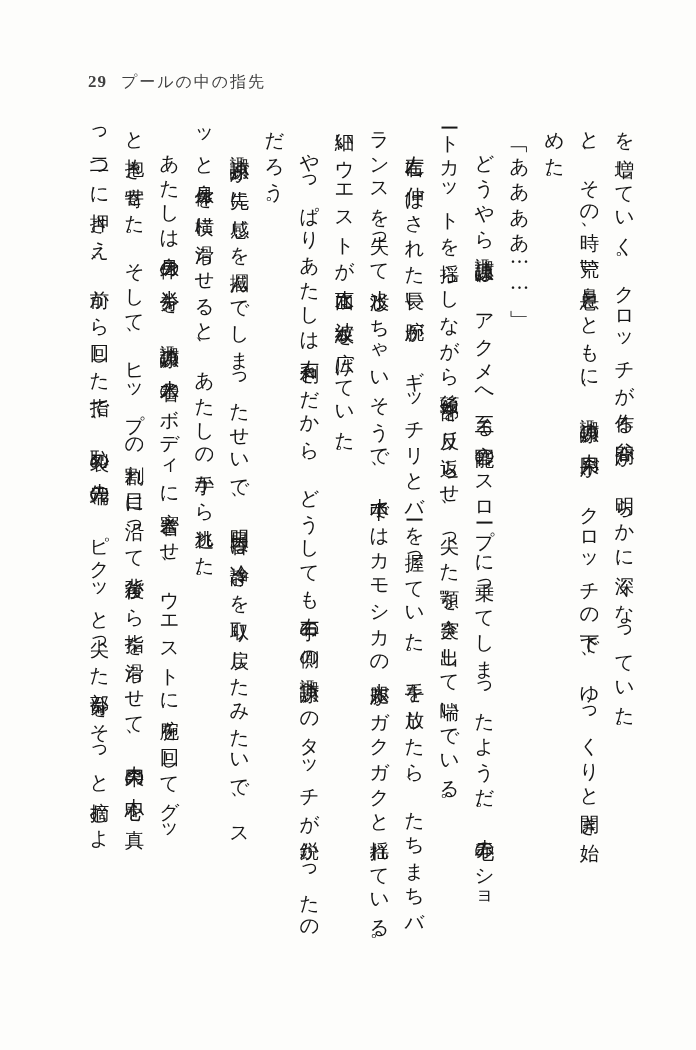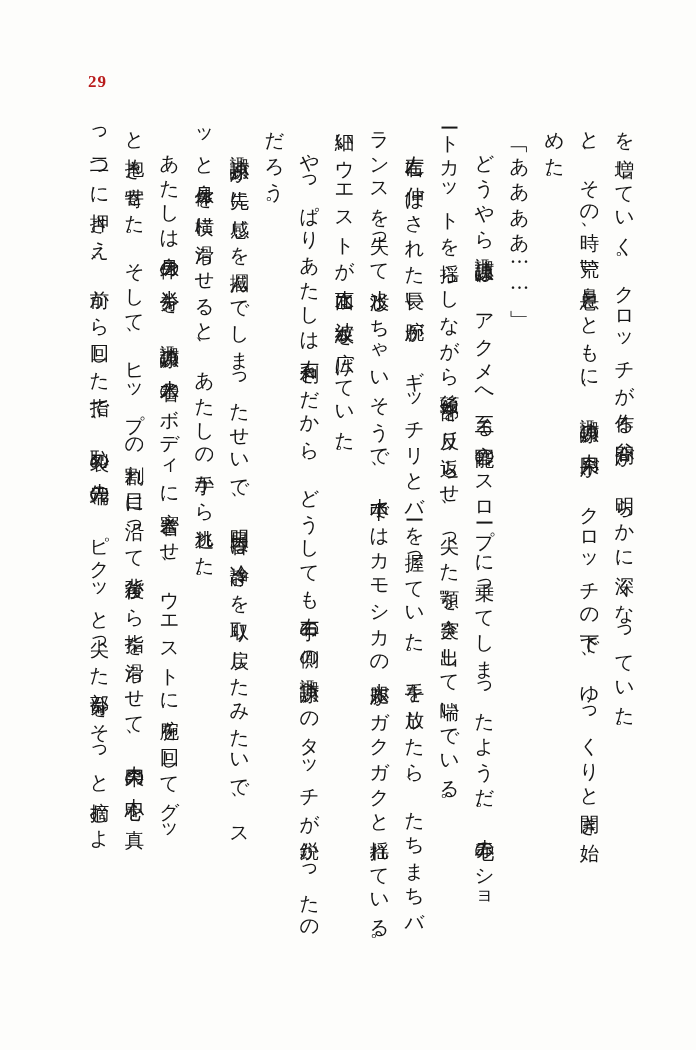--- a/index.html
+++ b/index.html
@@ -23,21 +23,21 @@
   
   .running-head {
     position: absolute;
     top: 72px;
     left: 88px;
     display: flex;
     align-items: baseline;
     gap: 14px;
     font-size: 16.5px;
     letter-spacing: 0.06em;
-    color: #b91c1c;
+    color: #404040;
   }
   .running-head .folio {
     font-family: "Liberation Serif", serif;
     font-weight: 700;
     font-size: 17px;
   }
   .running-head .chapter {
     font-family: "DejaVu Serif", serif;
     font-size: 16px;
     letter-spacing: 0.12em;
@@ -73,20 +73,21 @@
     padding-top: 22px;
   }
 </style>
 </head>
 <body>
 
 <div class="page">
 
   <div class="running-head">
     <span class="folio">29</span>
+    <span class="chapter">プールの中の指先</span>
   </div>
 
   <div class="text-block">
     <div class="col">を増していく。クロッチが作る谷間が、明らかに深くなっていた。</div>
     <div class="col">と、その時、荒い鼻息とともに、諏訪原の肉果が、クロッチの下で、ゆっくりと開き始</div>
     <div class="col">めた。</div>
     <div class="col indent">「ああああ……」</div>
     <div class="col indent">どうやら諏訪原は、アクメへ至る官能のスロープに乗ってしまったようだ。赤毛のショ</div>
     <div class="col">ートカットを揺らしながら後頭部を反り返らせ、尖った顎を突き出して喘いでいる。</div>
     <div class="col indent">左右に伸ばされた長い腕が、ギッチリとバーを握っていた。手を放したら、たちまちバ</div>

